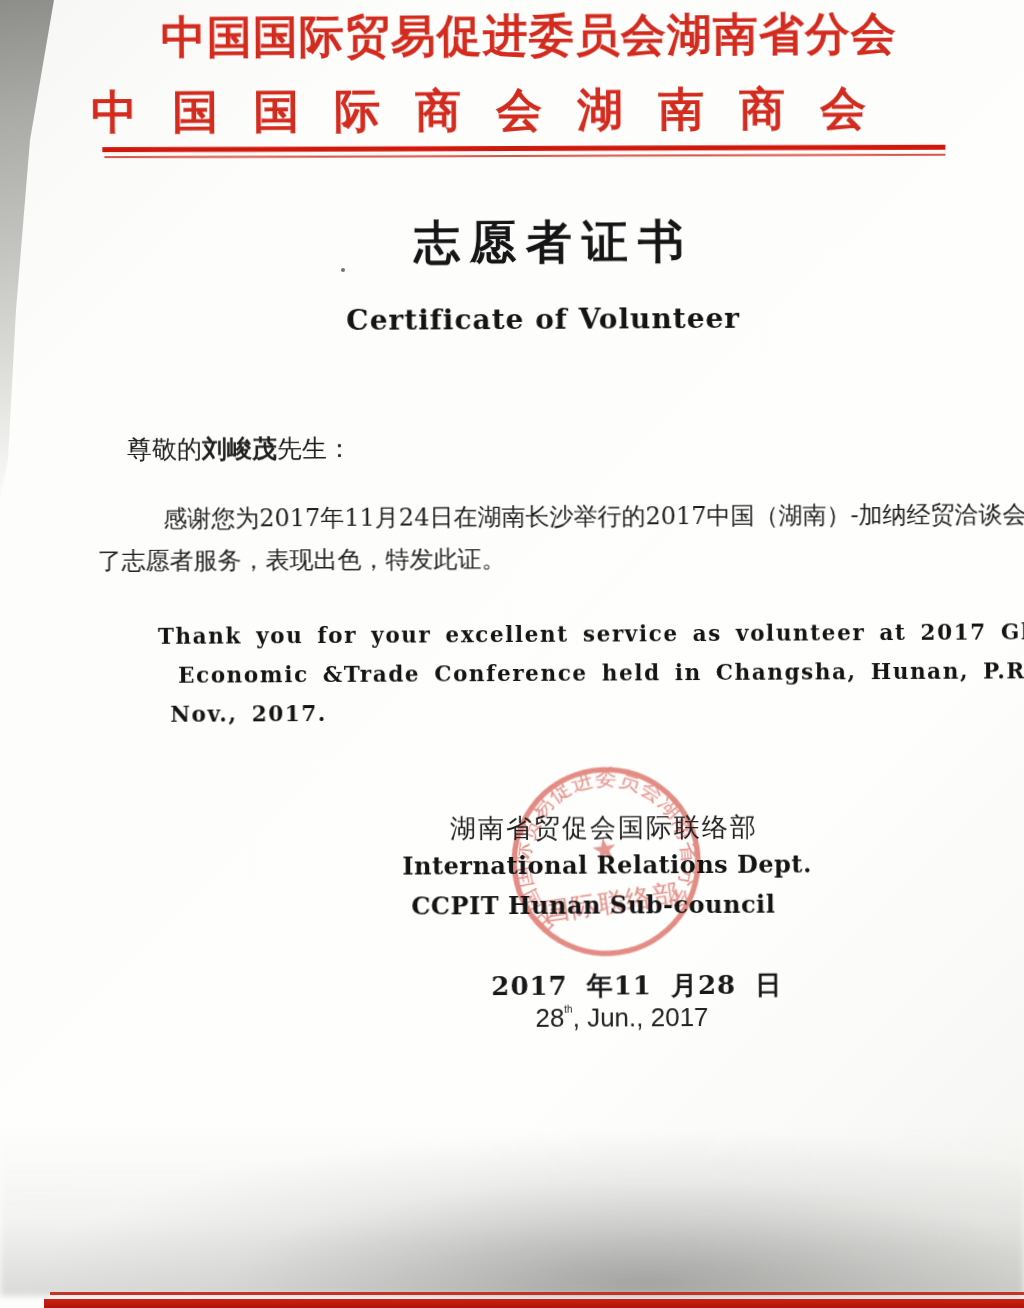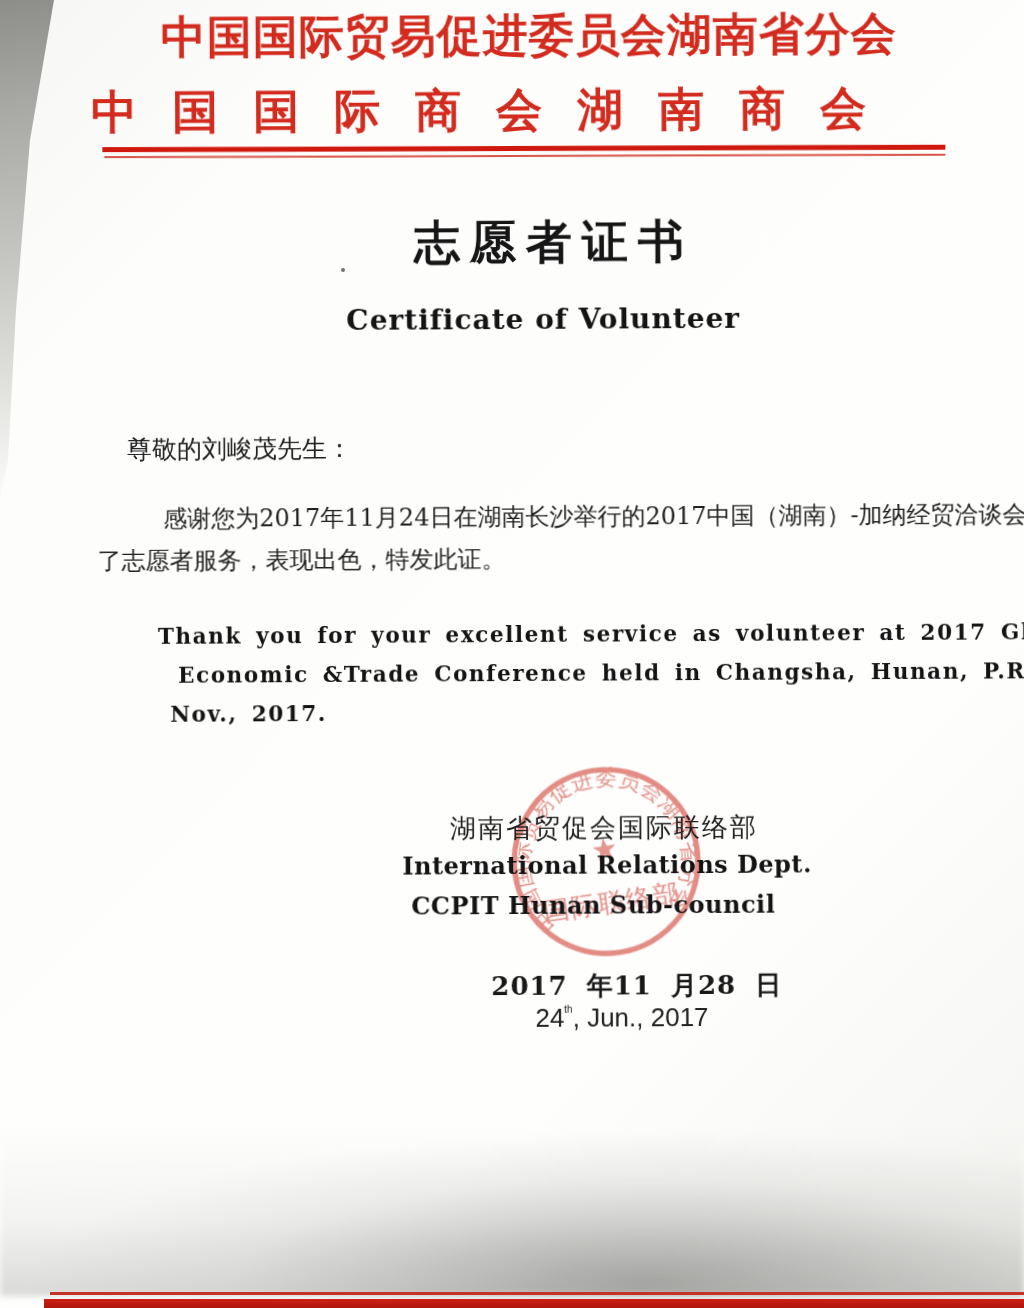--- a/index.html
+++ b/index.html
@@ -48,21 +48,21 @@
     position:absolute;top:212px;left:556px;transform:translateX(-50%);
     font-size:46px;font-weight:700;letter-spacing:10px;white-space:nowrap;color:#161616;
   }
   .title-en{
     position:absolute;top:303px;left:545px;transform:translateX(-50%);
     font-size:28px;font-weight:700;letter-spacing:1px;white-space:nowrap;color:#141414;
   }
 
   
   .salutation{position:absolute;left:128px;top:431px;font-size:25px;white-space:nowrap;color:#202020;}
-  .salutation .name{font-weight:400;margin-top:40px;}
+  .salutation .name{font-weight:700;margin-top:40px;}
   .body-cn-1{position:absolute;left:164px;top:501px;font-size:24px;white-space:nowrap;color:#1f1f1f;}
   .body-cn-2{position:absolute;left:98px;top:543px;font-size:24px;white-space:nowrap;color:#1f1f1f;}
 
   .body-en{position:absolute;left:158px;top:615px;width:810px;font-size:21.5px;font-weight:700;color:#141414;}
   .body-en .ln{white-space:nowrap;letter-spacing:1.6px;word-spacing:5px;line-height:39px;}
   .body-en .ln2{margin-left:20px;}
   .body-en .ln3{margin-left:12px;}
 
   
   .stamp{
@@ -120,16 +120,16 @@
       </text>
       <text x="120" y="118" text-anchor="middle" font-size="34" fill="#cf3629" opacity="0.9">★</text>
       <text x="120" y="176" text-anchor="middle" font-size="29" fill="#cf3629" letter-spacing="2" font-family="'DejaVu Serif',serif">国际联络部</text>
     </svg>
 
     <div class="sig-cn">湖南省贸促会国际联络部</div>
     <div class="sig-en1">International Relations Dept.</div>
     <div class="sig-en2">CCPIT Hunan Sub-council</div>
 
     <div class="date-cn">2017 年11 月28 日</div>
-    <div class="date-en"><span>24</span><sup>th</sup><span>, Jun., 2017</span></div>
+    <div class="date-en"><span>28</span><sup>th</sup><span>, Jun., 2017</span></div>
 
   </div>
 </div>
 
 </body></html>

